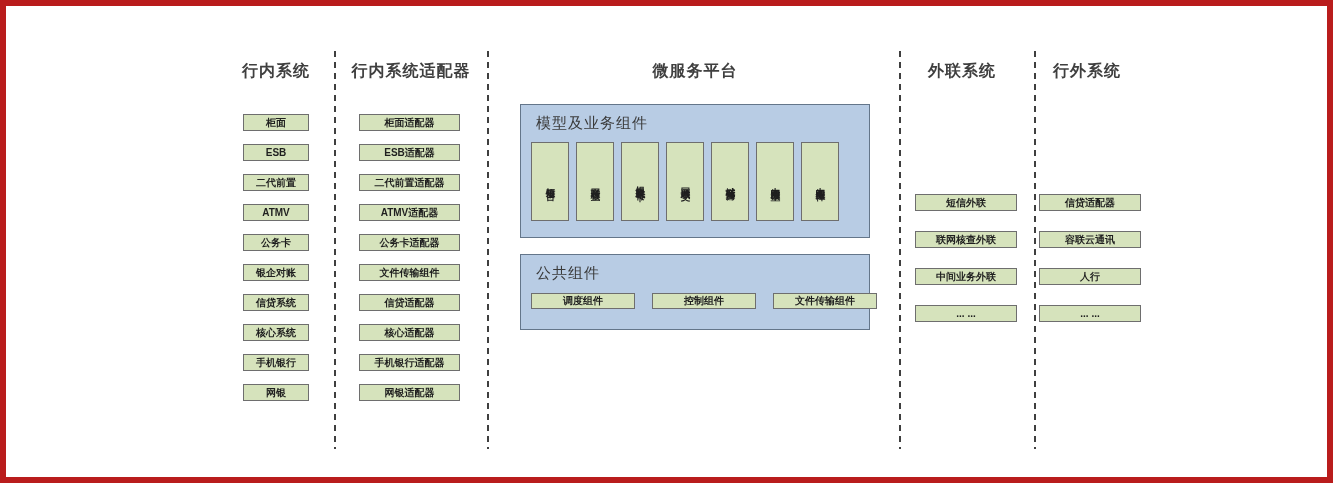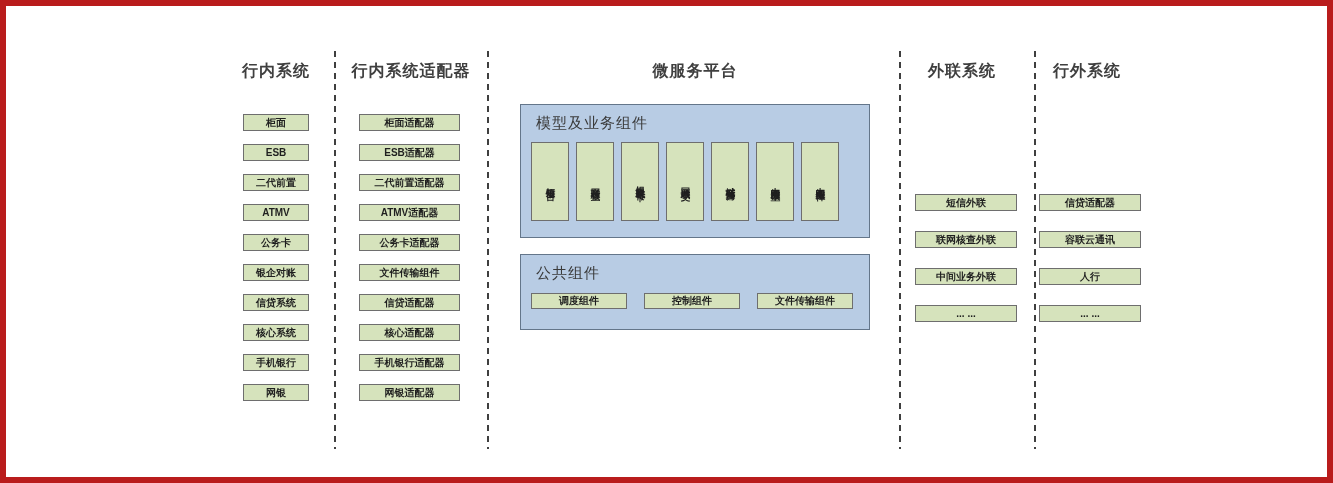--- a/index.html
+++ b/index.html
@@ -45,21 +45,21 @@
   .vrow{gap:7px;}
   .crow{gap:17px;}
   .vbox{
     width:38px;height:79px;
     background:#d6e3bc;border:1px solid #6e6e6e;
     display:flex;align-items:center;justify-content:center;
     writing-mode:vertical-rl;text-orientation:upright;
     font-size:9.5px;font-weight:bold;color:#1f1f1f;
     letter-spacing:1px;box-sizing:border-box;
   }
-  .cbox{width:96px;height:16px;}
+  .cbox{width:104px;height:16px;}
   .bottom-rule{
     position:absolute;left:0;top:475px;width:1333px;height:2px;
     background:#000000;
   }
 </style>
 </head>
 <body>
 
 <div class="canvas">
 

